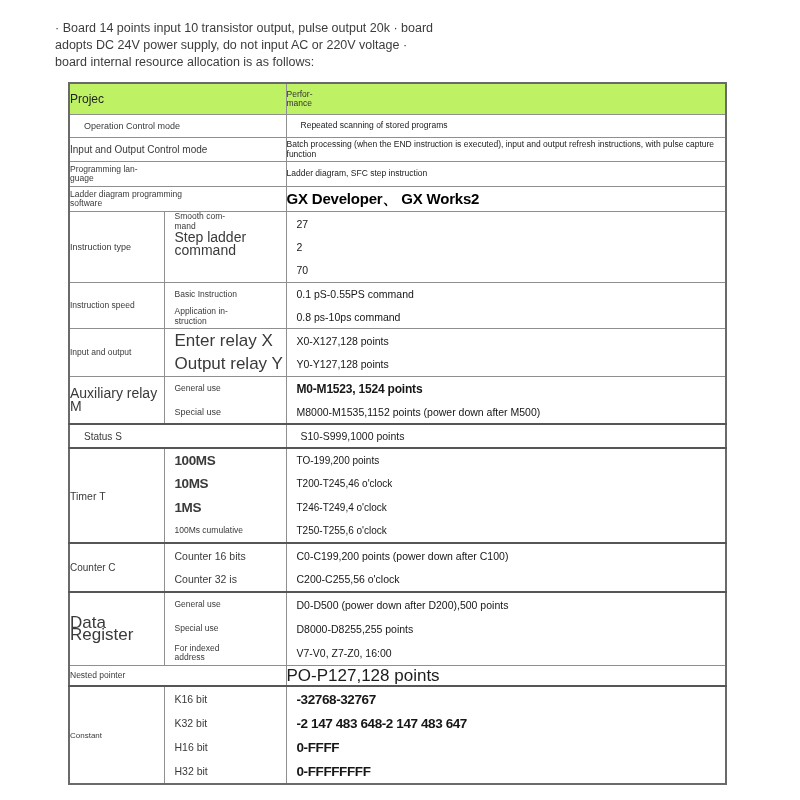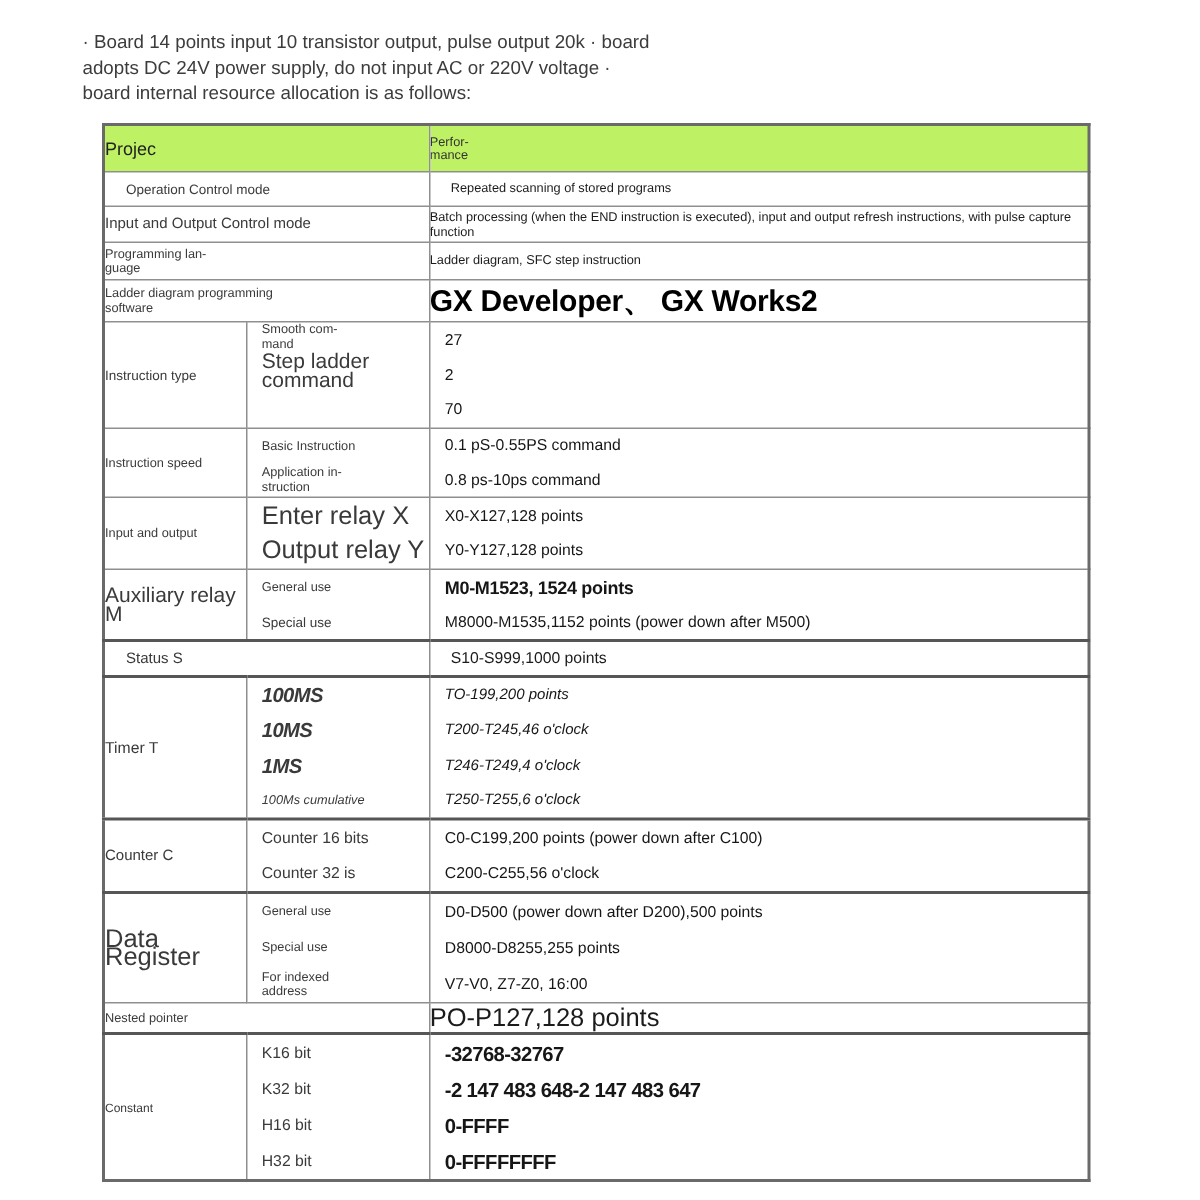--- a/index.html
+++ b/index.html
@@ -36,36 +36,36 @@
   tr.sep td { border-top:2px solid #565656; }
 
   .lab { padding:2px 4px 2px 8px; white-space:pre-line; color:#3a3a3a; }
   .val { padding-left:10px; color:#1b1b1b; }
   .ind { padding-left:14px; }
 
   
   .stack { display:flex; flex-direction:column; width:100%; }
   .stack > div { flex:1; display:flex; align-items:center; padding-left:10px; white-space:pre-line; }
   .s70 { height:70px; } .s45 { height:45px; } .s47 { height:47px; }
-  .s46 { height:46px; } .s93 { height:93px;font-style:italic; } .s72 { height:72px; }
+  .s46 { height:46px; } .s93 { height:93px; } .s72 { height:72px; }
   .s96 { height:96px; }
   .stack .sub { color:#3a3a3a; }
   .stack .v { color:#161616; }
 
   
   .f8  { font-size:8px;  line-height:9px;margin-top:43px; }
   .f85 { font-size:8.5px; line-height:9.5px; }
   .f9  { font-size:9px;  line-height:10px; }
   .f10 { font-size:10px; line-height:11px; }
   .f105{ font-size:10.5px; line-height:12px; }
   .f11 { font-size:17px; line-height:12px; }
   .f115{ font-size:14px; line-height:13px; }
   .f12b{ font-size:12px; font-weight:bold; letter-spacing:-0.2px; color:#000; }
   .f13b{ font-size:13.5px; font-weight:bold; letter-spacing:-0.4px; color:#000; }
-  .f15b{ font-size:20px; font-weight:600; letter-spacing:-0.2px; color:#000; }
+  .f15b{ font-size:15px; font-weight:600; letter-spacing:-0.2px; color:#000; }
 </style>
 </head>
 <body>
 
 <div class="intro">· Board 14 points input 10 transistor output, pulse output 20k · board
 adopts DC 24V power supply, do not input AC or 220V voltage ·
 board internal resource allocation is as follows:</div>
 
 <table class="spec">
   <colgroup>

